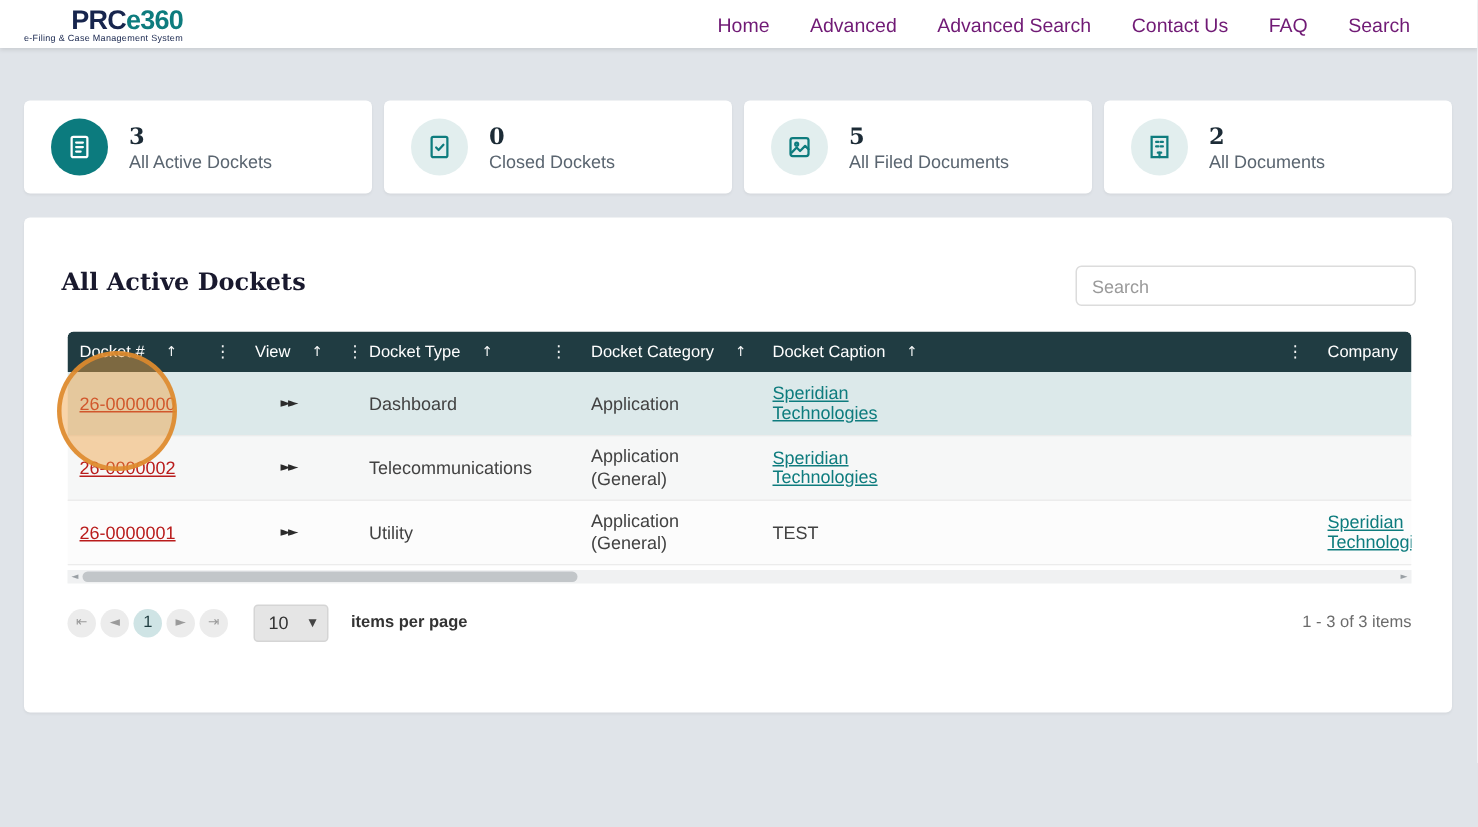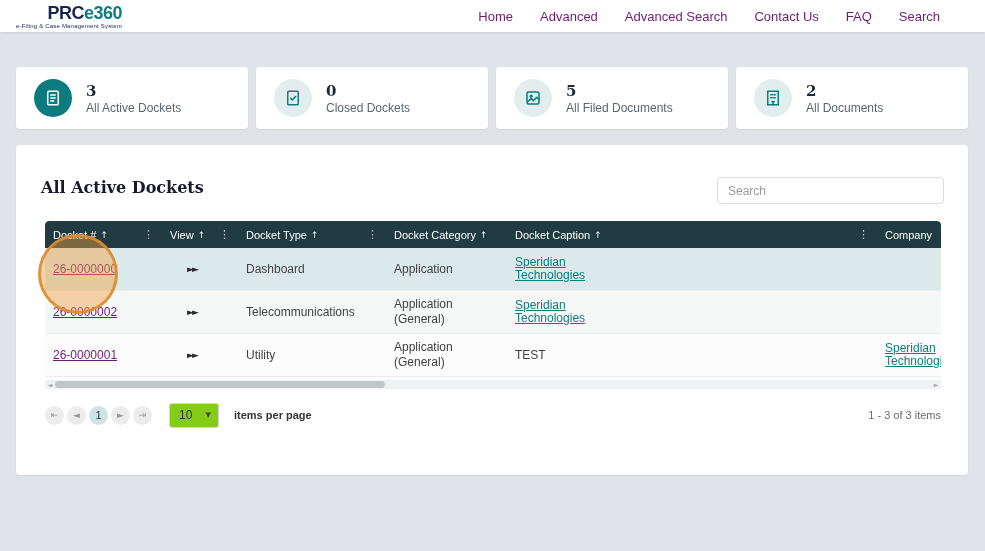--- a/index.html
+++ b/index.html
@@ -59,31 +59,31 @@
     font-size:12px; color:#333; outline:none; font-family:"Liberation Sans", sans-serif;
   }
   .search-input::placeholder { color:#9a9a9a; }
   
   .tbl { position:absolute; left:29px; top:76px; width:896px; overflow:hidden; border-radius:4px 4px 0 0; }
   .t-row { display:grid; grid-template-columns:117px 76px 148px 121px 370px 170px; }
   .t-head {
     background:#203c42; color:#fff; height:27px; font-size:11px; border-radius:4px 4px 0 0;
   }
   .th {
-    display:flex; align-items:center; padding:0 6px 0 8px; gap:4px;
+    display:flex; align-items:center; padding:0 6px 0 8px; gap:14px;
     white-space:nowrap; cursor:pointer; overflow:hidden;
   }
   .th-sort { font-family:"DejaVu Sans", sans-serif; font-size:9px; opacity:.95; }
   .th-menu { margin-left:auto; font-family:"DejaVu Sans", sans-serif; font-size:11px; opacity:.95; cursor:pointer; padding:0 2px; }
   .tr { height:43px; align-items:center; font-size:12px; border-bottom:1px solid #ececec; background:#fcfcfc; cursor:pointer; }
   .tr.selected { background:#dce9ea; }
   .tr.alt { background:#f6f7f7; }
   .td { padding:0 8px; overflow:hidden; white-space:nowrap; }
   .td.wrap { white-space:normal; line-height:1.25; }
-  .docket-link { color:#701a75; text-decoration:underline; cursor:pointer; }
+  .docket-link { color:#b91c1c; text-decoration:underline; cursor:pointer; }
   .view-ic {
     font-family:"DejaVu Sans", sans-serif; font-size:9px; letter-spacing:-2px;
     color:#2b2b2b; padding-left:25px; cursor:pointer;
   }
   .company-link { color:#0e7c7e; text-decoration:underline; cursor:pointer; display:block; line-height:1.1; }
   .company-link div { white-space:nowrap; }
   
   .hscroll { position:absolute; left:29px; top:235px; width:896px; height:9px; background:#f0f1f2; display:flex; align-items:center; }
   .hs-arrow { font-family:"DejaVu Sans", sans-serif; font-size:6px; color:#9aa0a5; width:10px; text-align:center; cursor:pointer; }
   .hs-track { position:relative; flex:1; height:9px; }
@@ -91,21 +91,21 @@
   
   .pager { position:absolute; left:29px; right:27px; top:252px; height:36px; display:flex; align-items:center; gap:3px; }
   .pg-btn {
     width:19px; height:19px; border-radius:50%; background:#ececec; color:#9a9a9a;
     display:flex; align-items:center; justify-content:center;
     font-family:"DejaVu Sans", sans-serif; font-size:9px; cursor:pointer; flex:0 0 19px;
   }
   .pg-btn.current { background:#cfe4e5; color:#1d3b3f; font-size:11px; font-family:"Liberation Sans", sans-serif; }
   .pg-size {
     margin-left:14px; width:50px; height:25px; border:1px solid #d5d5d5; border-radius:3px;
-    background:#84cc16; display:flex; align-items:center; cursor:pointer;
+    background:#e5e5e5; display:flex; align-items:center; cursor:pointer;
   }
   .pg-size-val { font-size:12px; color:#333; padding-left:9px; flex:1; }
   .pg-size-arrow { font-family:"DejaVu Sans", sans-serif; font-size:7px; color:#444; padding-right:7px; }
   .pg-label { margin-left:12px; font-size:11px; font-weight:700; color:#333; }
   .pg-range { margin-left:auto; font-size:11px; color:#6b6b6b; }
   
   .click-ring {
     position:absolute; left:38px; top:234px; width:80px; height:80px; border-radius:50%;
     background:rgba(240,160,64,.45); border:3px solid rgba(222,138,46,.9);
     z-index:50; pointer-events:none;

